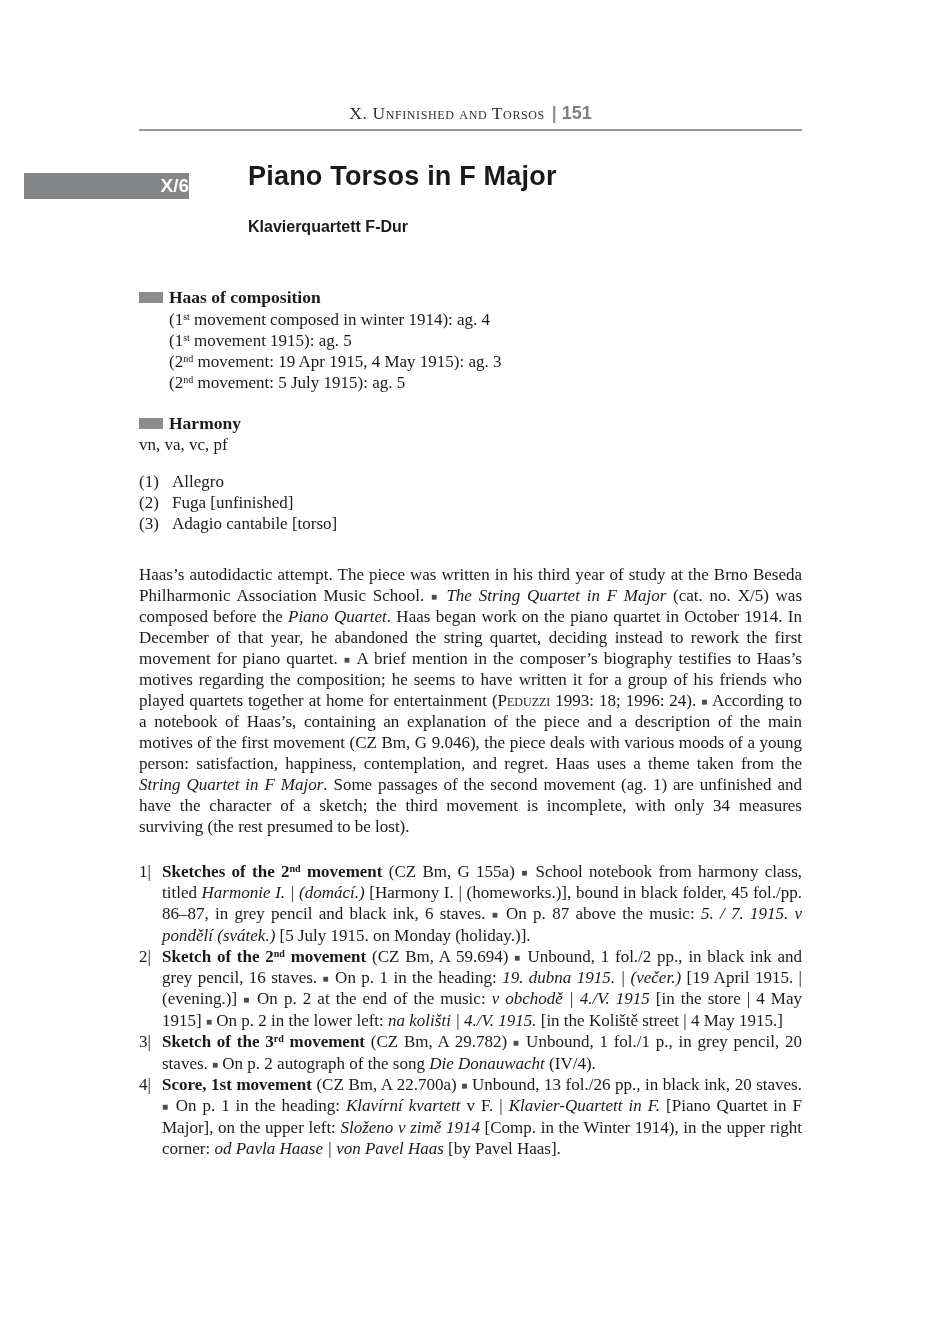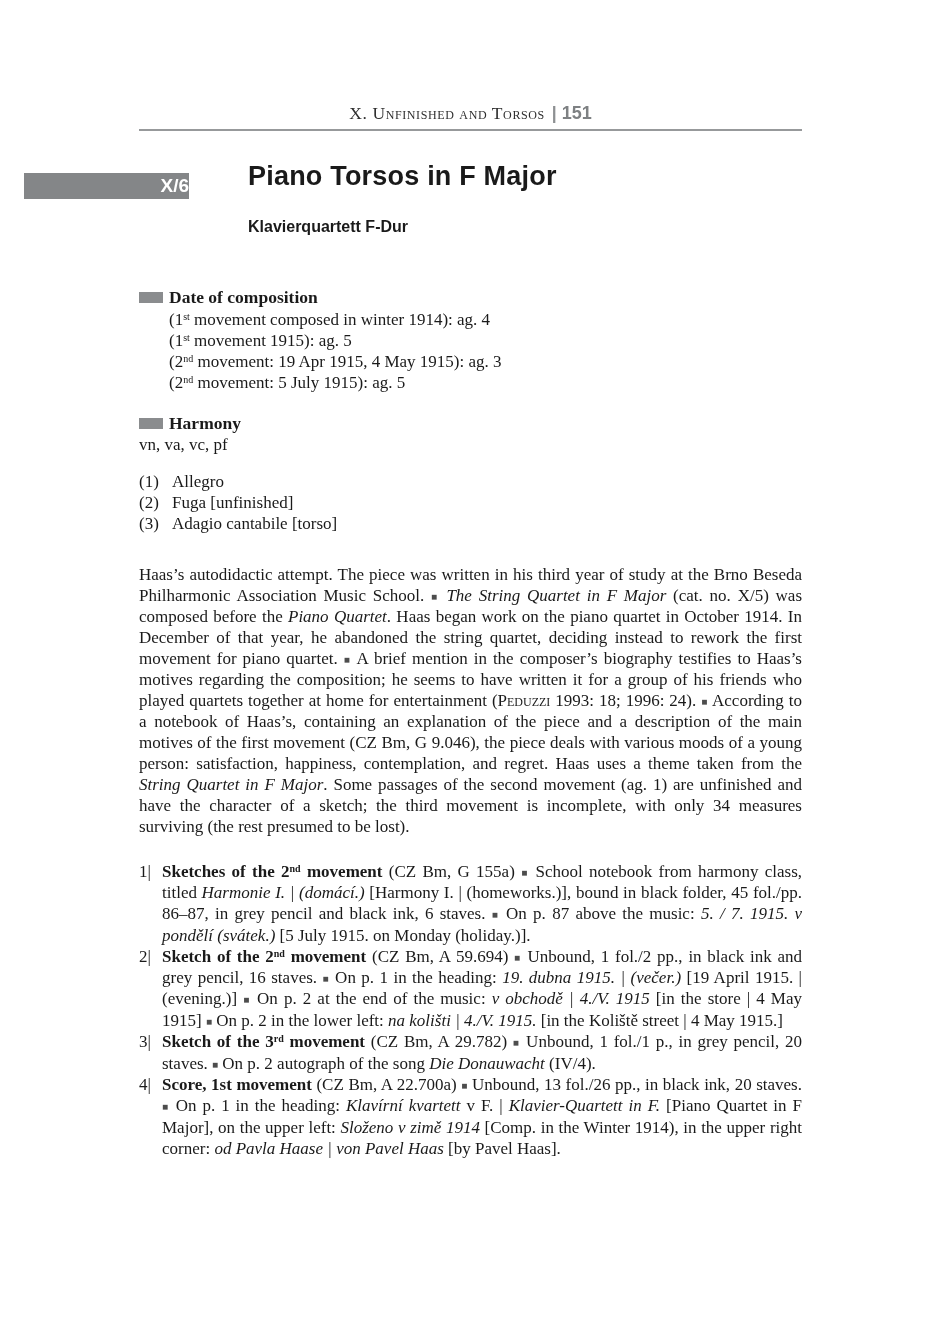--- a/index.html
+++ b/index.html
@@ -160,21 +160,21 @@
 
 <div class="titles">
   <div class="t-main">Piano Torsos in F Major</div>
   <div class="t-sub">Klavierquartett F-Dur</div>
 </div>
 
 <main class="content">
 
   <section class="sec-date">
     <div class="sec-heading">
-      <span class="bullet"></span><span>Date of composition</span>
+      <span class="bullet"></span><span>Haas of composition</span>
     </div>
     <div class="date-lines">
       <div class="date-line"><span>(1</span><span class="seg-sup">st</span><span> movement composed in winter 1914): ag. 4</span></div>
       <div class="date-line"><span>(1</span><span class="seg-sup">st</span><span> movement 1915): ag. 5</span></div>
       <div class="date-line"><span>(2</span><span class="seg-sup">nd</span><span> movement: 19 Apr 1915, 4 May 1915): ag. 3</span></div>
       <div class="date-line"><span>(2</span><span class="seg-sup">nd</span><span> movement: 5 July 1915): ag. 5</span></div>
     </div>
   </section>
 
   <section class="sec-scoring">

